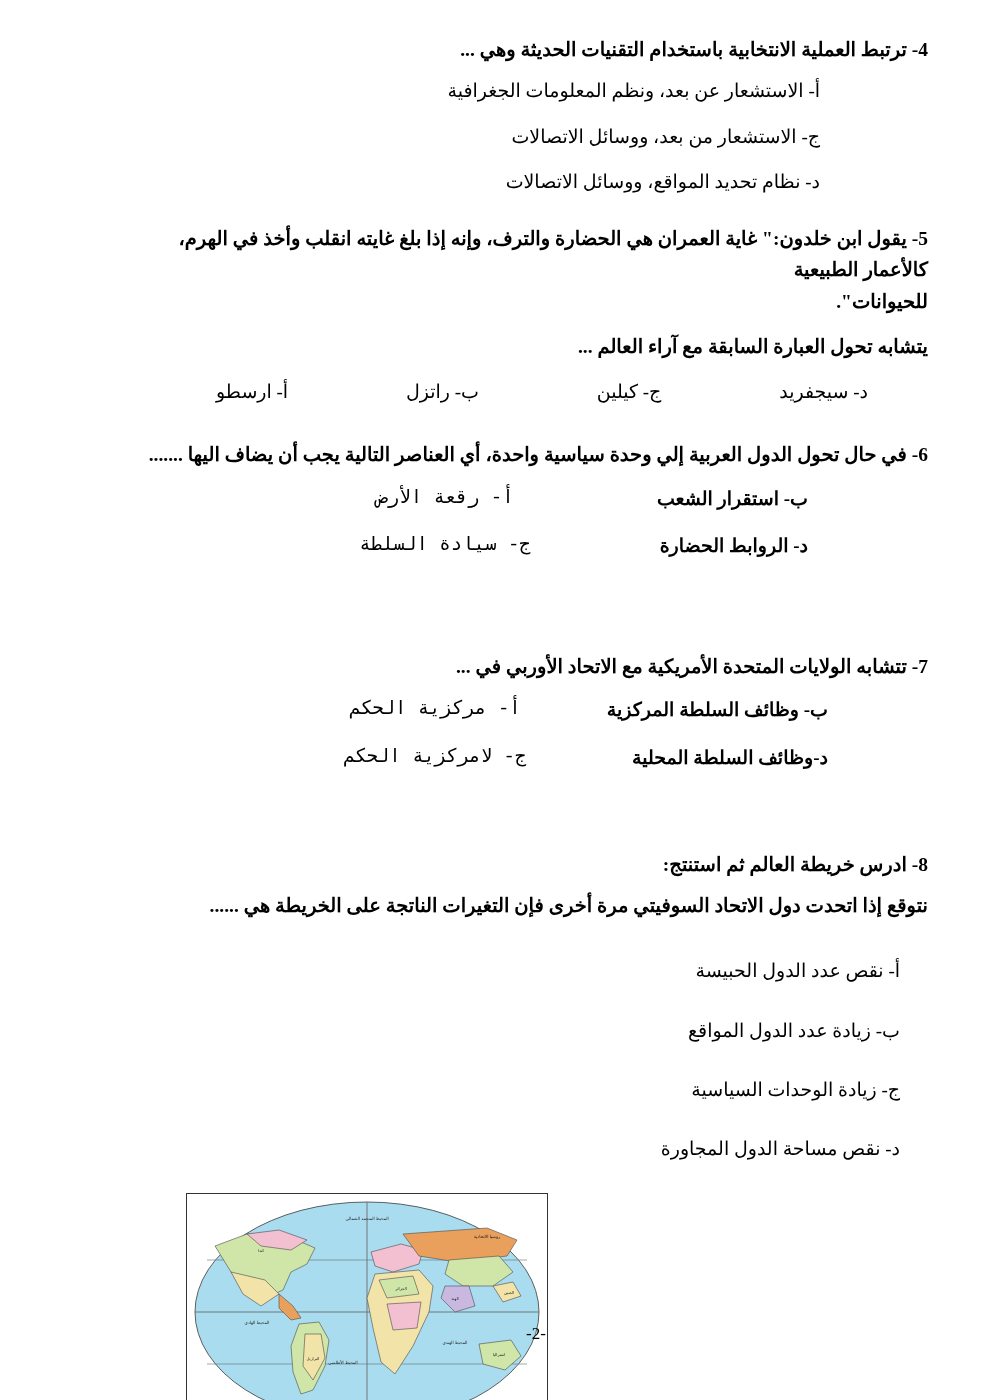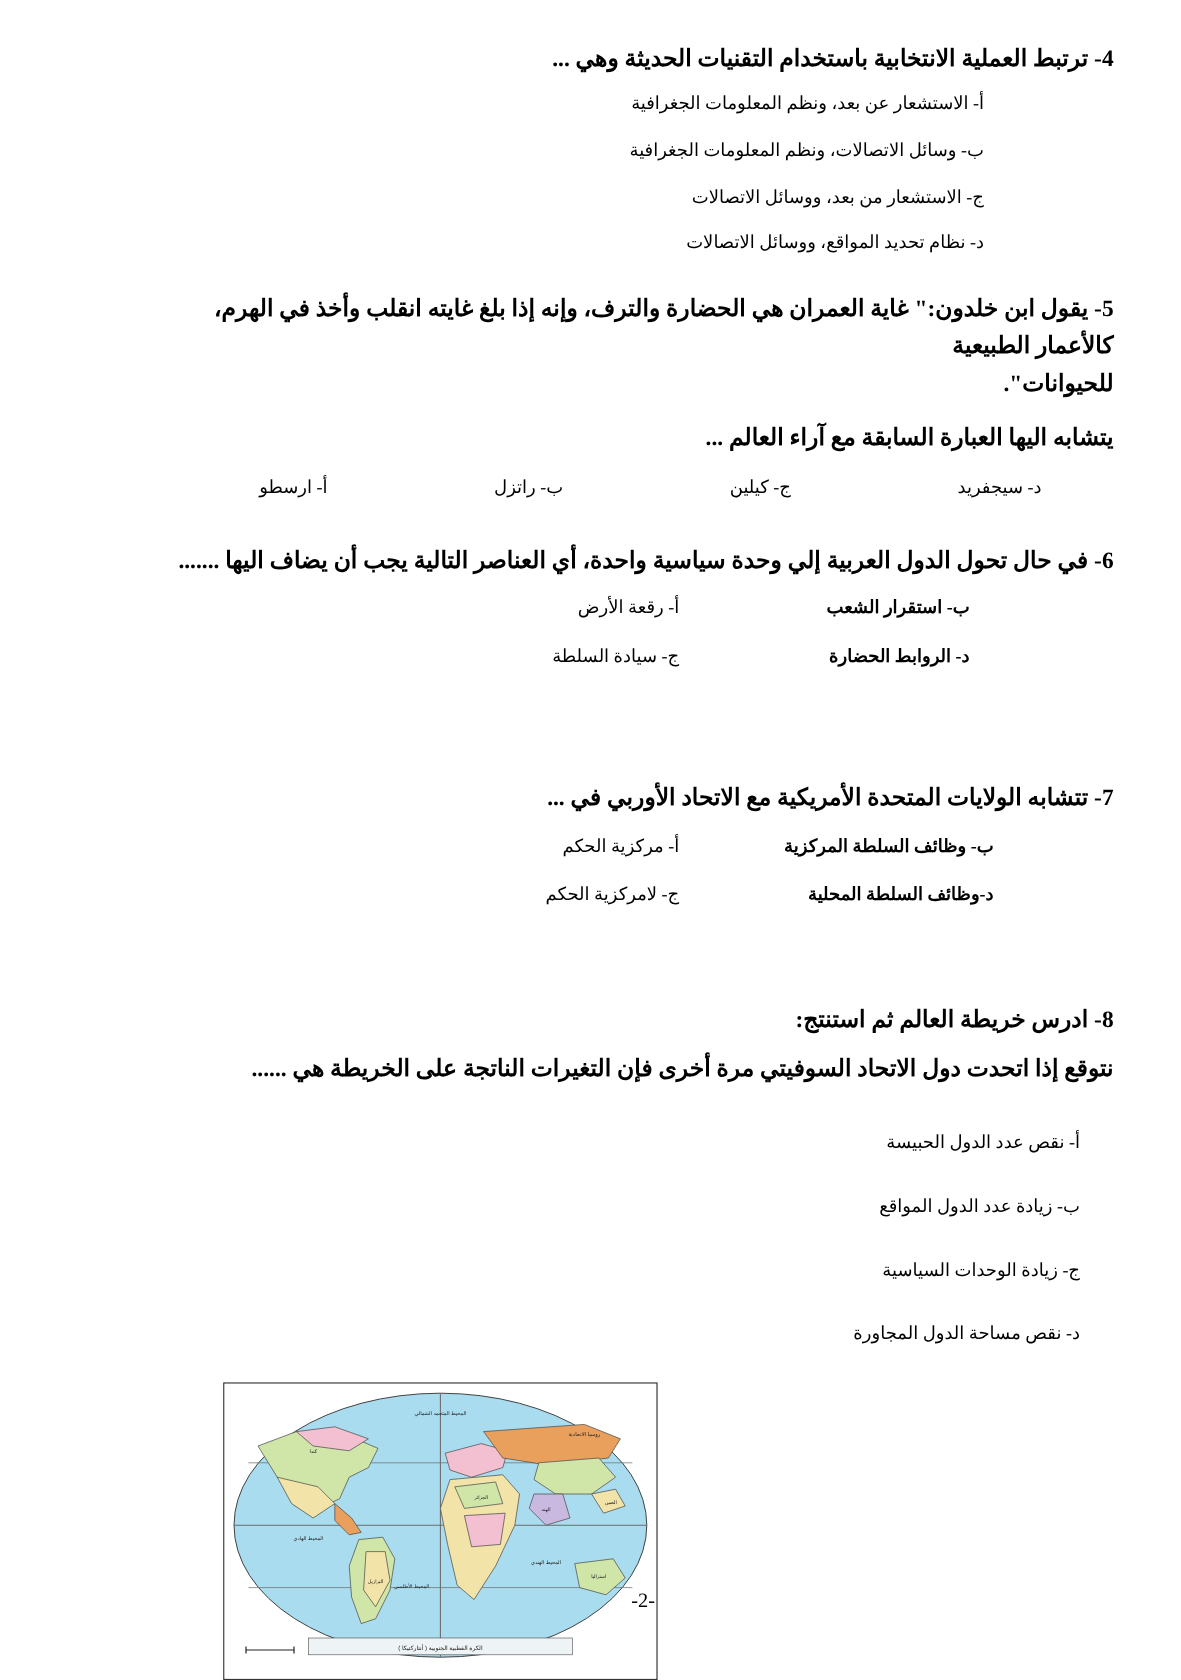--- a/index.html
+++ b/index.html
@@ -26,21 +26,21 @@
     margin-bottom: 6px;
   }
   .q-stem {
     font-weight: bold;
     font-size: 19.5px;
     line-height: 1.6;
     text-align: right;
     direction: rtl;
   }
   .opt {
-    font-size: 15px;
+    font-size: 19px;
     line-height: 1.65;
     direction: rtl;
     text-align: right;
   }
   
   .opts-stack {
     margin-top: 10px;
   }
   .opts-stack .opt {
     padding-right: 108px;
@@ -66,21 +66,22 @@
     padding: 0 120px 0 180px;
   }
   .opts-grid2 .opt {
     white-space: nowrap;
   }
   .opts-grid2 .opt.col-right {
     text-align: right;
     font-weight: bold;
   }
   .opts-grid2 .opt.col-left {
-    text-align: right;
+    text-align: center;
+    font-family: Liberation Mono, monospace;
   }
   .q-sub {
     font-weight: bold;
     font-size: 19.5px;
     line-height: 1.6;
     text-align: right;
     direction: rtl;
     margin-top: 14px;
     padding-right: 120px;
   }
@@ -140,32 +141,31 @@
 </style>
 </head>
 <body>
 
 <div class="page">
 
   <div class="q-block">
     <div class="q-stem">4- ترتبط العملية الانتخابية باستخدام التقنيات الحديثة وهي ...</div>
     <div class="opts-stack">
       <div class="opt">أ- الاستشعار عن بعد، ونظم المعلومات الجغرافية</div>
-      <div class="opt">ب- وسائل الاتصالات، ونظم المعلومات الجغرافية</div>
       <div class="opt">ج- الاستشعار من بعد، ووسائل الاتصالات</div>
       <div class="opt">د- نظام تحديد المواقع، ووسائل الاتصالات</div>
     </div>
   </div>
 
   <div class="spacer-sm"></div>
 
   <div class="q-block">
     <div class="q-stem q5-stem">5- يقول ابن خلدون:" غاية العمران هي الحضارة والترف، وإنه إذا بلغ غايته انقلب وأخذ في الهرم، كالأعمار الطبيعية</div>
     <div class="q-stem q5-line2">للحيوانات".</div>
-    <div class="q-sub" style="padding-right:0; text-align:right;">يتشابه اليها العبارة السابقة مع آراء العالم ...</div>
+    <div class="q-sub" style="padding-right:0; text-align:right;">يتشابه تحول العبارة السابقة مع آراء العالم ...</div>
     <div class="opts-row4">
       <div class="opt">د- سيجفريد</div>
       <div class="opt">ج- كيلين</div>
       <div class="opt">ب- راتزل</div>
       <div class="opt">أ- ارسطو</div>
     </div>
   </div>
 
   <div class="spacer-md"></div>
 

